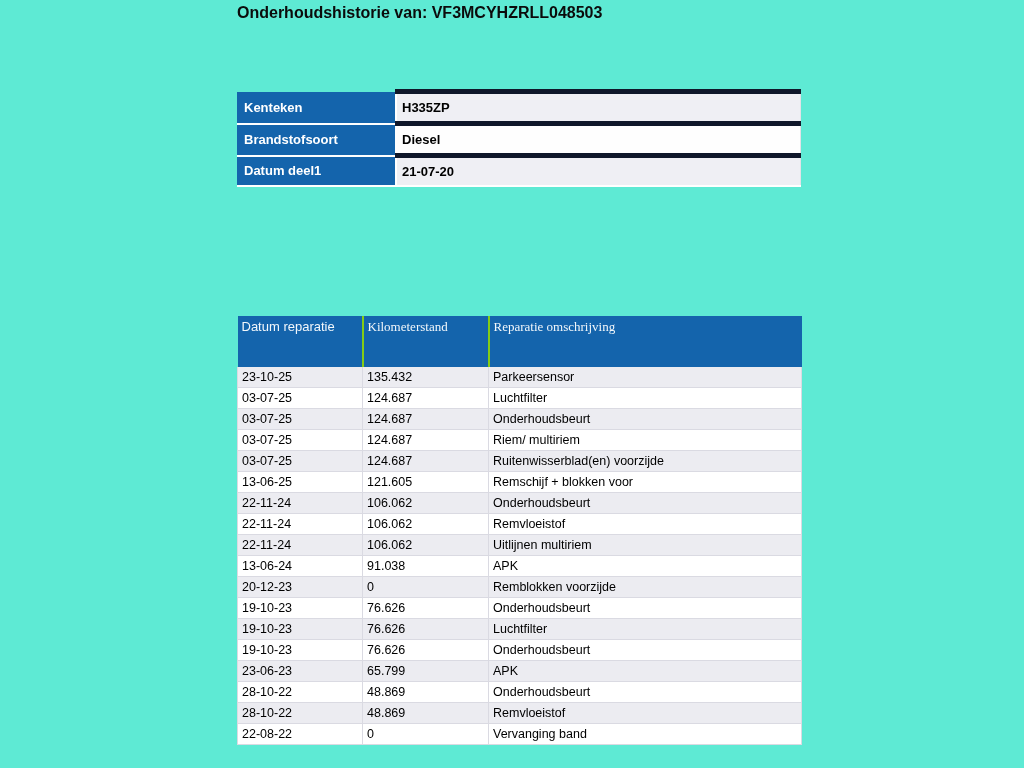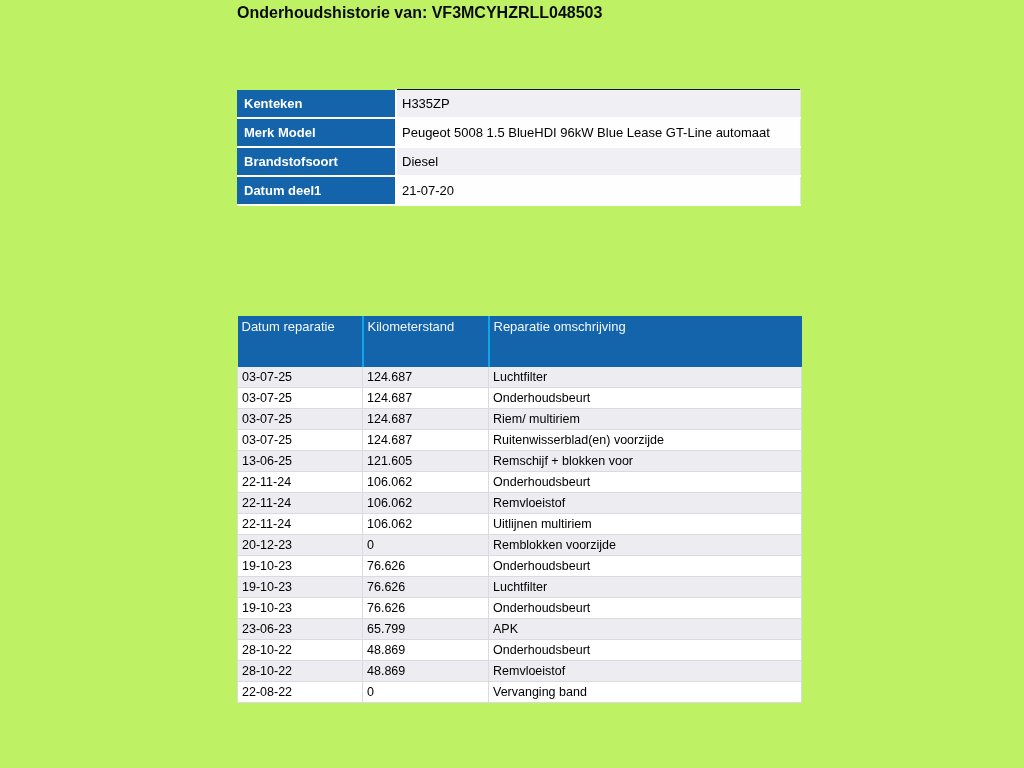--- a/index.html
+++ b/index.html
@@ -6,21 +6,21 @@
     --blue:#1464AC;
     --stripe:#ECECF1;
     --row-border:#DADAE2;
     --header-text:#F2F7FB;
   }
   html,body{margin:0;padding:0;background:#fff;}
   .page{
     position:relative;
     width:1024px;
     height:768px;
-    background:#bef264;
+    background:#5eead4;
     font-family:"Liberation Sans",sans-serif;
     color:#000;
     overflow:hidden;
   }
   .title{
     position:absolute;
     left:237px;
     top:4px;
     font-size:16px;
     font-weight:700;
@@ -51,21 +51,21 @@
     font-weight:700;
     padding:0 0 0 7px;
     border-right:2px solid #ffffff;
   }
   .info-table td.value{
     padding:0 0 0 5px;
     border-right:1px solid #e2e2e8;
   }
   .info-table tr:nth-child(odd) td.value{background:#EFEFF4;}
   .info-table tr:nth-child(even) td.value{background:#FEFEFE;}
-  .info-table tr td.value{border-top:1px solid #0f172a;}
+  .info-table tr td.value{border-top:5px solid #0f172a;font-weight:bold;}
 
   
   .history-table{
     position:absolute;
     left:237px;
     top:316px;
     width:564px;
     border-collapse:collapse;
     table-layout:fixed;
   }
@@ -74,21 +74,21 @@
     background:var(--blue);
     color:var(--header-text);
     font-weight:400;
     font-size:13px;
     text-align:left;
     vertical-align:top;
     padding:3px 0 0 4px;
     overflow:hidden;
     white-space:nowrap;
   }
-  .history-table th + th{border-left:2px solid #0ea5e9;}
+  .history-table th + th{border-left:2px solid #84cc16;font-family:Liberation Serif, serif;}
   .history-table td{
     height:20px;
     font-size:12.5px;
     padding:0 0 0 4px;
     vertical-align:middle;
     border:1px solid var(--row-border);
     border-top:none;
     overflow:hidden;
     white-space:nowrap;
   }
@@ -99,24 +99,20 @@
 <body>
 
 <div class="page">
   <div class="title">Onderhoudshistorie van: VF3MCYHZRLL048503</div>
 
   <table class="info-table">
     <tbody id="info-body">
         <tr>
           <td class="label">Kenteken</td>
           <td class="value">H335ZP</td>
-        </tr>
-        <tr>
-          <td class="label">Merk Model</td>
-          <td class="value">Peugeot 5008 1.5 BlueHDI 96kW Blue Lease GT-Line automaat</td>
         </tr>
         <tr>
           <td class="label">Brandstofsoort</td>
           <td class="value">Diesel</td>
         </tr>
         <tr>
           <td class="label">Datum deel1</td>
           <td class="value">21-07-20</td>
         </tr>
       </tbody>
@@ -130,20 +126,25 @@
       </colgroup>
     <thead>
       <tr id="history-head">
           <th>Datum reparatie</th>
           <th>Kilometerstand</th>
           <th>Reparatie omschrijving</th>
         </tr>
     </thead>
     <tbody id="history-body">
         <tr>
+          <td>23-10-25</td>
+          <td>135.432</td>
+          <td>Parkeersensor</td>
+        </tr>
+        <tr>
           <td>03-07-25</td>
           <td>124.687</td>
           <td>Luchtfilter</td>
         </tr>
         <tr>
           <td>03-07-25</td>
           <td>124.687</td>
           <td>Onderhoudsbeurt</td>
         </tr>
         <tr>
@@ -170,20 +171,25 @@
           <td>22-11-24</td>
           <td>106.062</td>
           <td>Remvloeistof</td>
         </tr>
         <tr>
           <td>22-11-24</td>
           <td>106.062</td>
           <td>Uitlijnen multiriem</td>
         </tr>
         <tr>
+          <td>13-06-24</td>
+          <td>91.038</td>
+          <td>APK</td>
+        </tr>
+        <tr>
           <td>20-12-23</td>
           <td>0</td>
           <td>Remblokken voorzijde</td>
         </tr>
         <tr>
           <td>19-10-23</td>
           <td>76.626</td>
           <td>Onderhoudsbeurt</td>
         </tr>
         <tr>

